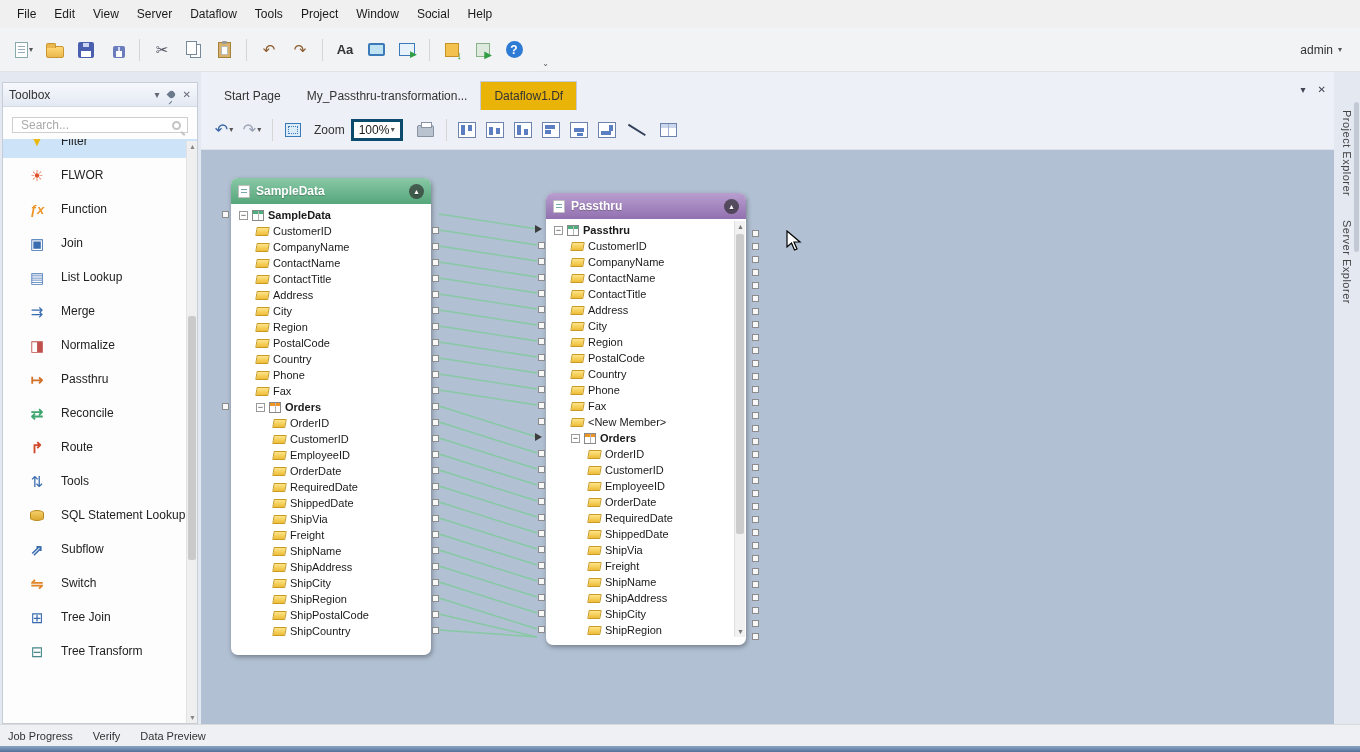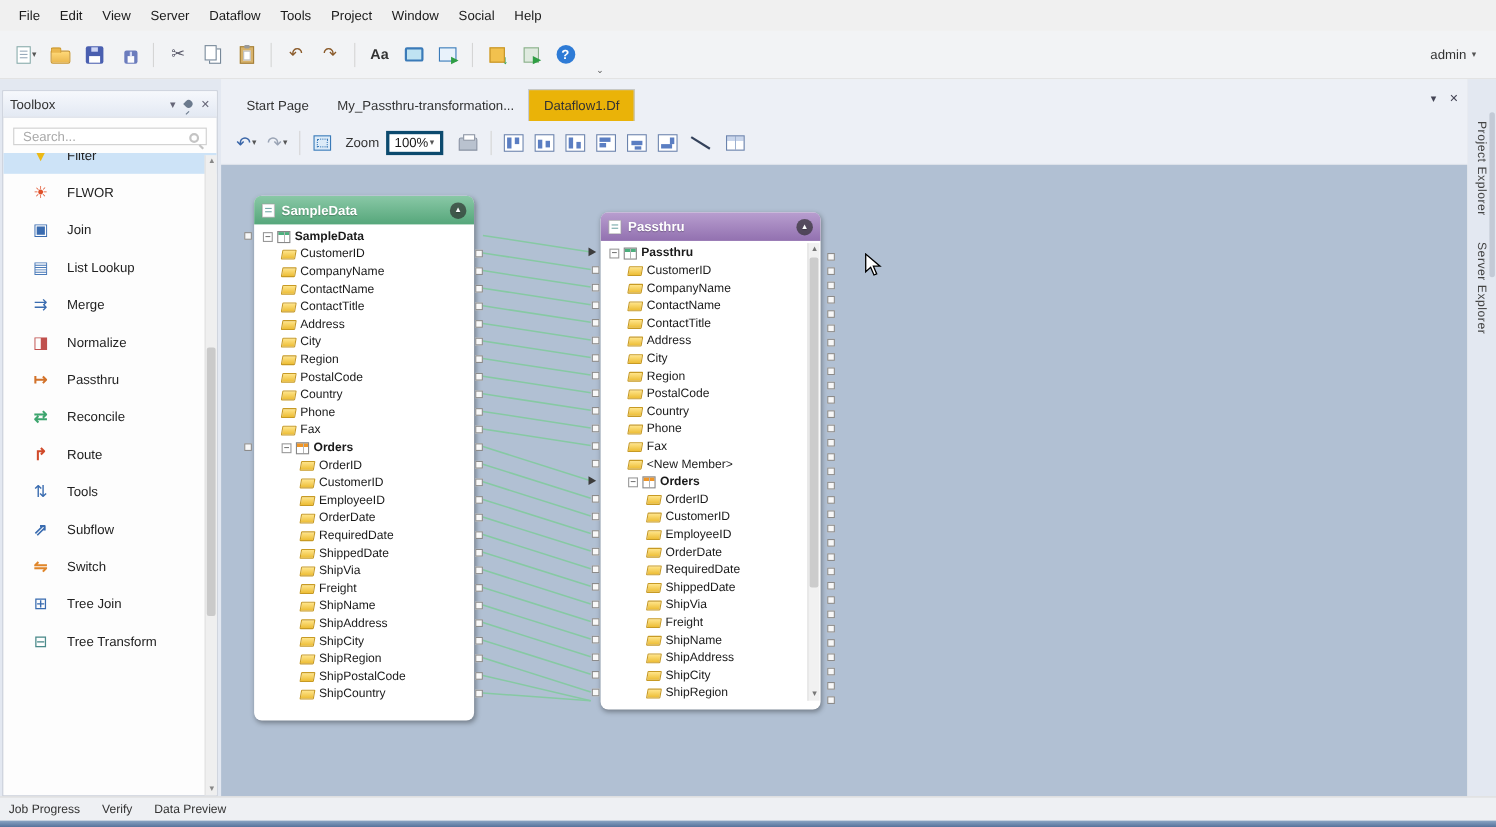--- a/index.html
+++ b/index.html
@@ -247,20 +247,24 @@
     <div class="tb-list">
       <div class="tb-item selected">
           <span class="tb-icon i-filter">▼</span>
           <span>Filter</span>
         </div>
       <div class="tb-item">
           <span class="tb-icon i-flwor">☀</span>
           <span>FLWOR</span>
         </div>
       <div class="tb-item">
+          <span class="tb-icon i-func">ƒx</span>
+          <span>Function</span>
+        </div>
+      <div class="tb-item">
           <span class="tb-icon i-join">▣</span>
           <span>Join</span>
         </div>
       <div class="tb-item">
           <span class="tb-icon i-listlookup">▤</span>
           <span>List Lookup</span>
         </div>
       <div class="tb-item">
           <span class="tb-icon i-merge">⇉</span>
           <span>Merge</span>
@@ -277,20 +281,24 @@
           <span class="tb-icon i-reconcile">⇄</span>
           <span>Reconcile</span>
         </div>
       <div class="tb-item">
           <span class="tb-icon i-route">↱</span>
           <span>Route</span>
         </div>
       <div class="tb-item">
           <span class="tb-icon i-sort">⇅</span>
           <span>Tools</span>
+        </div>
+      <div class="tb-item">
+          <span class="tb-icon"><span class="i-sql"></span></span>
+          <span>SQL Statement Lookup</span>
         </div>
       <div class="tb-item">
           <span class="tb-icon i-subflow">⇗</span>
           <span>Subflow</span>
         </div>
       <div class="tb-item">
           <span class="tb-icon i-switch">⇋</span>
           <span>Switch</span>
         </div>
       <div class="tb-item">

